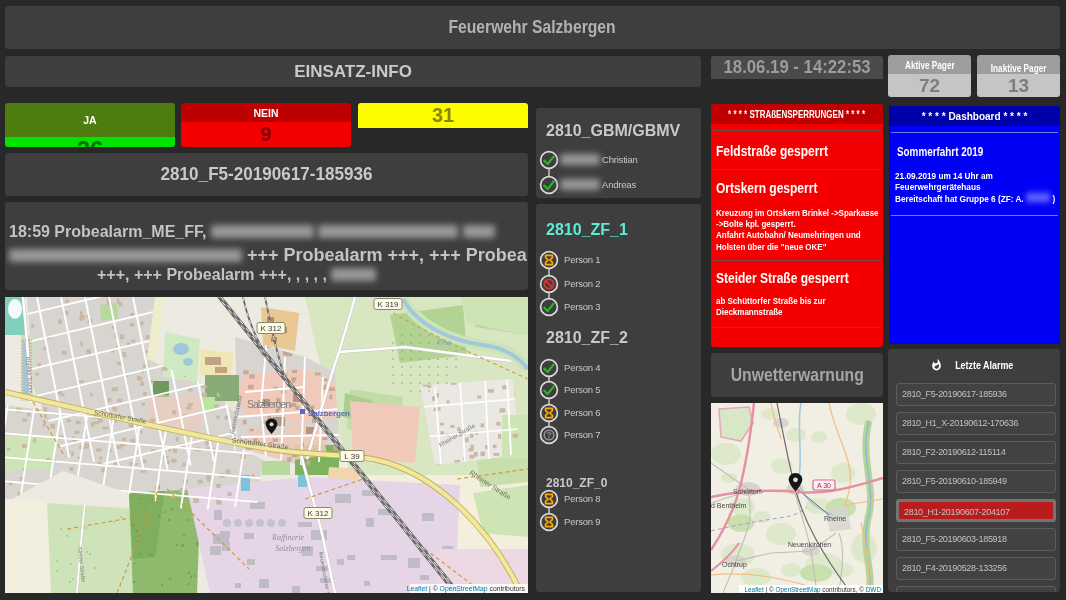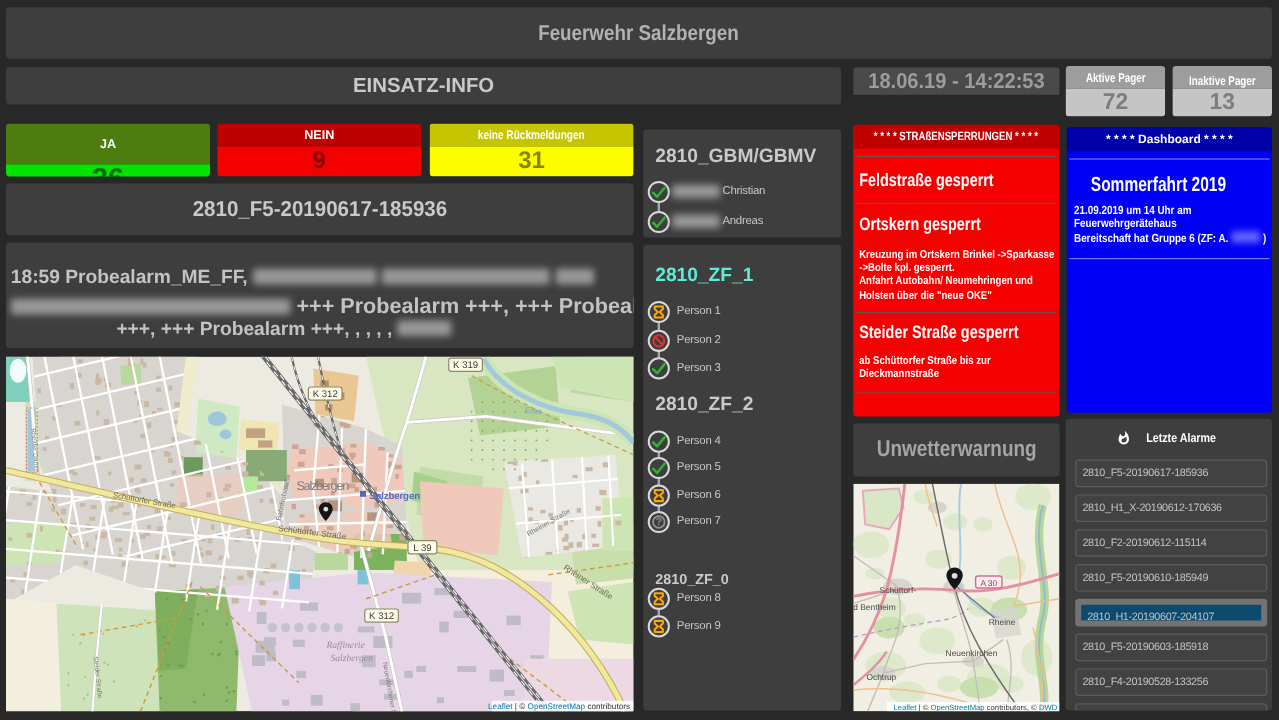--- a/index.html
+++ b/index.html
@@ -33,23 +33,20 @@
 </div>
 <div class="abs" style="left:181px; top:103px; width:170px; height:44px; border-radius:3px; overflow:hidden;">
   <div class="ctr" style="height:19px; background:#bd0000;">
       <span style="font-size:10.5px; font-weight:bold; color:#fff;">NEIN</span>
     </div>
   <div class="ctr" style="height:25px; background:#f30000;">
       <span style="font-size:20px; font-weight:bold; color:rgba(60,0,0,0.62);">9</span>
     </div>
 </div>
 <div class="abs" style="left:358px; top:103px; width:170px; height:44px; border-radius:3px; overflow:hidden;">
-  <div class="ctr" style="height:19px; background:#c6c600;">
-      <span class="condC" style="font-size:10.5px; font-weight:bold; color:#fff; transform:scaleX(0.8);">keine Rückmeldungen</span>
-    </div>
   <div class="ctr" style="height:25px; background:#fdfd00;">
       <span style="font-size:20px; font-weight:bold; color:rgba(60,60,0,0.62);">31</span>
     </div>
 </div>
 
 <div class="panel ctr" style="left:5px; top:153px; width:523px; height:43px;">
   <span class="condC" style="font-size:18px; font-weight:bold; color:#c9c9c9; transform:scaleX(0.95);">2810_F5-20190617-185936</span>
 </div>
 
 <div class="panel" style="left:5px; top:202px; width:523px; height:88px; overflow:hidden;">
@@ -947,33 +944,33 @@
   <div class="ctr" style="height:23px; background:#c5c5c5;">
       <span style="font-size:19px; font-weight:bold; color:#7d7d7d;">13</span>
     </div>
 </div>
 
 <div class="abs" style="left:889px; top:106px; width:171px; height:238px; border-radius:3px; overflow:hidden; background:#0000f4;">
   <div class="ctr" style="height:20px; background:#0000a8;">
       <span style="font-size:10px; font-weight:bold; color:#fff;">* * * * Dashboard * * * *</span>
     </div>
   <div class="abs" style="left:2px; right:2px; top:26px; height:1px; background:rgba(220,220,220,0.55);"></div>
-  <div class="abs" style="left:20px; top:38px; font-size:17px; font-weight:bold; color:#fff;"><span class="condL" style="transform:scaleX(0.76);">Sommerfahrt 2019</span></div>
+  <div class="abs" style="left:8px; top:38px; font-size:13px; font-weight:bold; color:#fff;"><span class="condL" style="transform:scaleX(0.76);">Sommerfahrt 2019</span></div>
   <div class="abs" style="left:6px; top:64px; font-size:9.8px; font-weight:bold; color:#fff; line-height:11.4px; white-space:nowrap; transform:scaleX(0.84); transform-origin:left top;">21.09.2019 um 14 Uhr am<br>Feuerwehrgerätehaus<br>Bereitschaft hat Gruppe 6 (ZF: A. <span class="blur" style="width:29px;height:9px;background:#6969ff;"></span> )</div>
   <div class="abs" style="left:2px; right:2px; top:109px; height:1px; background:rgba(220,220,220,0.55);"></div>
 </div>
 
 <div class="panel" style="left:888px; top:349px; width:172px; height:243px; border-radius:3px; overflow:hidden;">
   <div class="ctr" style="height:31px;">
     <svg width="13" height="14" viewBox="0 0 24 24" style="margin-right:7px;">
         <path fill="#fff" d="M13.5.67s.74 2.65.74 4.8c0 2.06-1.35 3.73-3.41 3.73-2.07 0-3.63-1.67-3.63-3.73l.03-.36C5.21 7.51 4 10.62 4 14c0 4.42 3.58 8 8 8s8-3.58 8-8C20 8.61 17.41 3.8 13.5.67zM11.71 19c-1.78 0-3.22-1.4-3.22-3.14 0-1.62 1.05-2.76 2.81-3.12 1.77-.36 3.6-1.21 4.62-2.58.39 1.29.59 2.65.59 4.04 0 2.65-2.15 4.8-4.8 4.8z"></path>
       </svg>
     <span class="condC" style="font-size:10.5px; font-weight:bold; color:#fff; transform:scaleX(0.85);">Letzte Alarme</span>
   </div>
   <div class="abs" style="left:8px;top:34.2px;width:160px;height:23px;border:1px solid #5c5c5c;border-radius:3px;background:#424242;font-size:9px;color:#c2c2c2;line-height:21px;padding-left:5px;white-space:nowrap;overflow:hidden;letter-spacing:-0.3px;">2810_F5-20190617-185936</div>
   <div class="abs" style="left:8px;top:63.1px;width:160px;height:23px;border:1px solid #5c5c5c;border-radius:3px;background:#424242;font-size:9px;color:#c2c2c2;line-height:21px;padding-left:5px;white-space:nowrap;overflow:hidden;letter-spacing:-0.3px;">2810_H1_X-20190612-170636</div>
   <div class="abs" style="left:8px;top:92.0px;width:160px;height:23px;border:1px solid #5c5c5c;border-radius:3px;background:#424242;font-size:9px;color:#c2c2c2;line-height:21px;padding-left:5px;white-space:nowrap;overflow:hidden;letter-spacing:-0.3px;">2810_F2-20190612-115114</div>
   <div class="abs" style="left:8px;top:120.9px;width:160px;height:23px;border:1px solid #5c5c5c;border-radius:3px;background:#424242;font-size:9px;color:#c2c2c2;line-height:21px;padding-left:5px;white-space:nowrap;overflow:hidden;letter-spacing:-0.3px;">2810_F5-20190610-185949</div>
-  <div class="abs" style="left:8px;top:149.8px;width:160px;height:23px;border:5px solid #737373;border-radius:3px;background:#0c4a6e;font-size:9px;color:#c2c2c2;line-height:21px;padding-left:5px;white-space:nowrap;overflow:hidden;letter-spacing:-0.3px;">2810_H1-20190607-204107</div>
+  <div class="abs" style="left:8px;top:149.8px;width:160px;height:23px;border:3px solid #737373;border-radius:3px;background:#b91c1c;font-size:9px;color:#c2c2c2;line-height:21px;padding-left:5px;white-space:nowrap;overflow:hidden;letter-spacing:-0.3px;">2810_H1-20190607-204107</div>
   <div class="abs" style="left:8px;top:178.7px;width:160px;height:23px;border:1px solid #5c5c5c;border-radius:3px;background:#424242;font-size:9px;color:#c2c2c2;line-height:21px;padding-left:5px;white-space:nowrap;overflow:hidden;letter-spacing:-0.3px;">2810_F5-20190603-185918</div>
   <div class="abs" style="left:8px;top:207.6px;width:160px;height:23px;border:1px solid #5c5c5c;border-radius:3px;background:#424242;font-size:9px;color:#c2c2c2;line-height:21px;padding-left:5px;white-space:nowrap;overflow:hidden;letter-spacing:-0.3px;">2810_F4-20190528-133256</div>
   <div class="abs" style="left:8px;top:236.5px;width:160px;height:23px;border:1px solid #5c5c5c;border-radius:3px;background:#424242;font-size:9px;color:#c2c2c2;line-height:21px;padding-left:5px;white-space:nowrap;overflow:hidden;letter-spacing:-0.3px;"></div>
 </div>
 
 </body></html>

